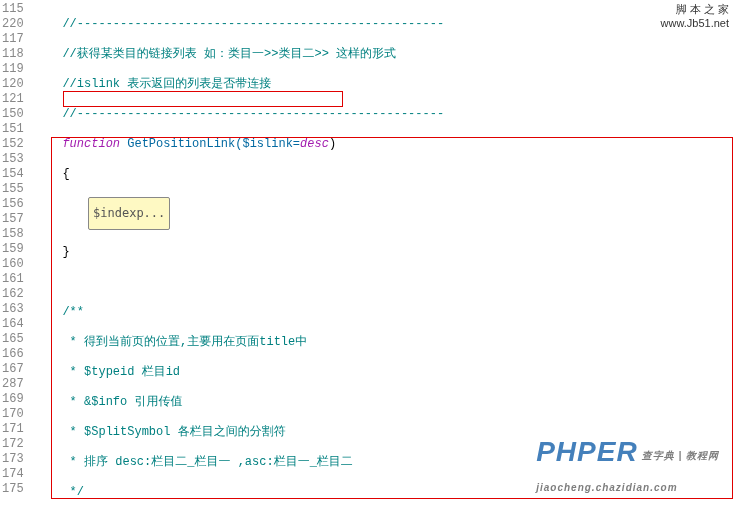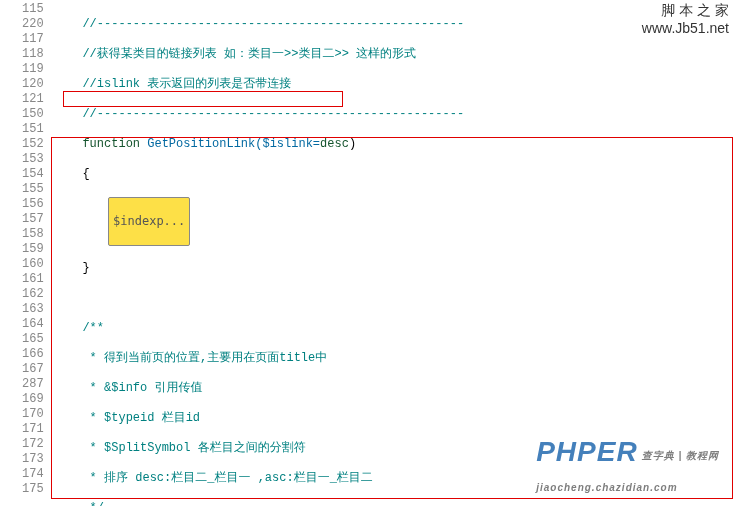--- a/index.html
+++ b/index.html
@@ -1,27 +1,27 @@
 <!DOCTYPE html>
 <html><head>
 <meta charset="utf-8">
 <style>
 * { margin: 0; padding: 0; box-sizing: border-box; }
 body { font-family: "Courier New", monospace; font-size: 12px; background: #fff; width: 735px; height: 506px; overflow: hidden; position: relative; }
 .editor { display: flex; height: 100%; }
-.gutter { background: #fff; color: #888; text-align: right; padding: 2px 6px 2px 2px; line-height: 15px; user-select: none; margin-left: 20px; }
+.gutter { background: #fff; color: #888; text-align: right; padding: 2px 6px 2px 2px; line-height: 15px; user-select: none; }
 .code { flex: 1; background: #fff; padding: 2px 4px; line-height: 15px; color: #000; position: relative; white-space: pre; overflow: hidden; }
-.kw { color: #14532d; }
+.kw { color: #a21caf; font-style: italic; }
 .tc { color: #008080; }
 .st { color: #a31515; }
 .fn { color: #0369a1; }
 .hlbox1 { border: 1px solid #e00000; position: absolute; top: 91px; left: 63px; width: 280px; height: 16px; pointer-events: none; }
 .hlbox2 { border: 1px solid #e00000; position: absolute; top: 137px; left: 51px; width: 682px; height: 362px; pointer-events: none; }
-.corner { position: absolute; top: 2px; right: 6px; text-align: right; font-family: sans-serif; font-size: 14px; color: #333; margin-left: 38px; }
-.foldbtn { display: inline-block; border: 1px solid #888; background: #fde047; padding: 16px 4px; border-radius: 2px; color: #555; font-family: monospace; margin-left: 4px;}
+.corner { position: absolute; top: 2px; right: 6px; text-align: right; font-family: sans-serif; font-size: 11px; color: #333; margin-left: 38px; }
+.foldbtn { display: inline-block; border: 1px solid #888; background: #fef9c3; padding: 8px 4px; border-radius: 2px; color: #555; font-family: monospace; margin-left: 4px;}
 .watermark { position: absolute; bottom: 6px; right: 16px; font-family: Arial, sans-serif; font-size: 28px; font-weight: bold; font-style: italic; color: #3b7ab8; letter-spacing: 1px; opacity: 0.95; }
 .watermark small { font-size: 10px; color: #777; margin-left: 4px; position: relative; top: -2px; }
 </style>
 </head>
 <body>
 
 <div class="editor">
   <div class="gutter">
     <div>115</div>
     <div>220</div>
@@ -62,22 +62,22 @@
 <div>    <span class="tc">//获得某类目的链接列表 如：类目一&gt;&gt;类目二&gt;&gt; 这样的形式</span></div>
 <div>    <span class="tc">//islink 表示返回的列表是否带连接</span></div>
 <div>    <span class="tc">//---------------------------------------------------</span></div>
 <div>    <span class="kw">function</span><span class="fn"> GetPositionLink($islink=</span><span class="kw">desc</span><span>)</span></div>
 <div>    <span>{</span></div>
 <div>       <span class="foldbtn">$indexp...</span></div>
 <div>    <span>}</span></div>
 <div> </div>
 <div>    <span class="tc">/**</span></div>
 <div>    <span class="tc"> * 得到当前页的位置,主要用在页面title中</span></div>
+<div>    <span class="tc"> * $typeid 栏目id</span></div>
 <div>    <span class="tc"> * &amp;$info 引用传值</span></div>
-<div>    <span class="tc"> * $typeid 栏目id</span></div>
 <div>    <span class="tc"> * $SplitSymbol 各栏目之间的分割符</span></div>
 <div>    <span class="tc"> * 排序 desc:栏目二_栏目一 ,asc:栏目一_栏目二</span></div>
 <div>    <span class="tc"> */</span></div>
 <div>    <span class="kw">function</span><span> getPosition($typeid,&amp;$info,$SplitSymbol=</span><span class="st">'_'</span><span>,$orderby=</span><span class="st">'desc'</span><span>){</span></div>
 
 
 
 
 
 

